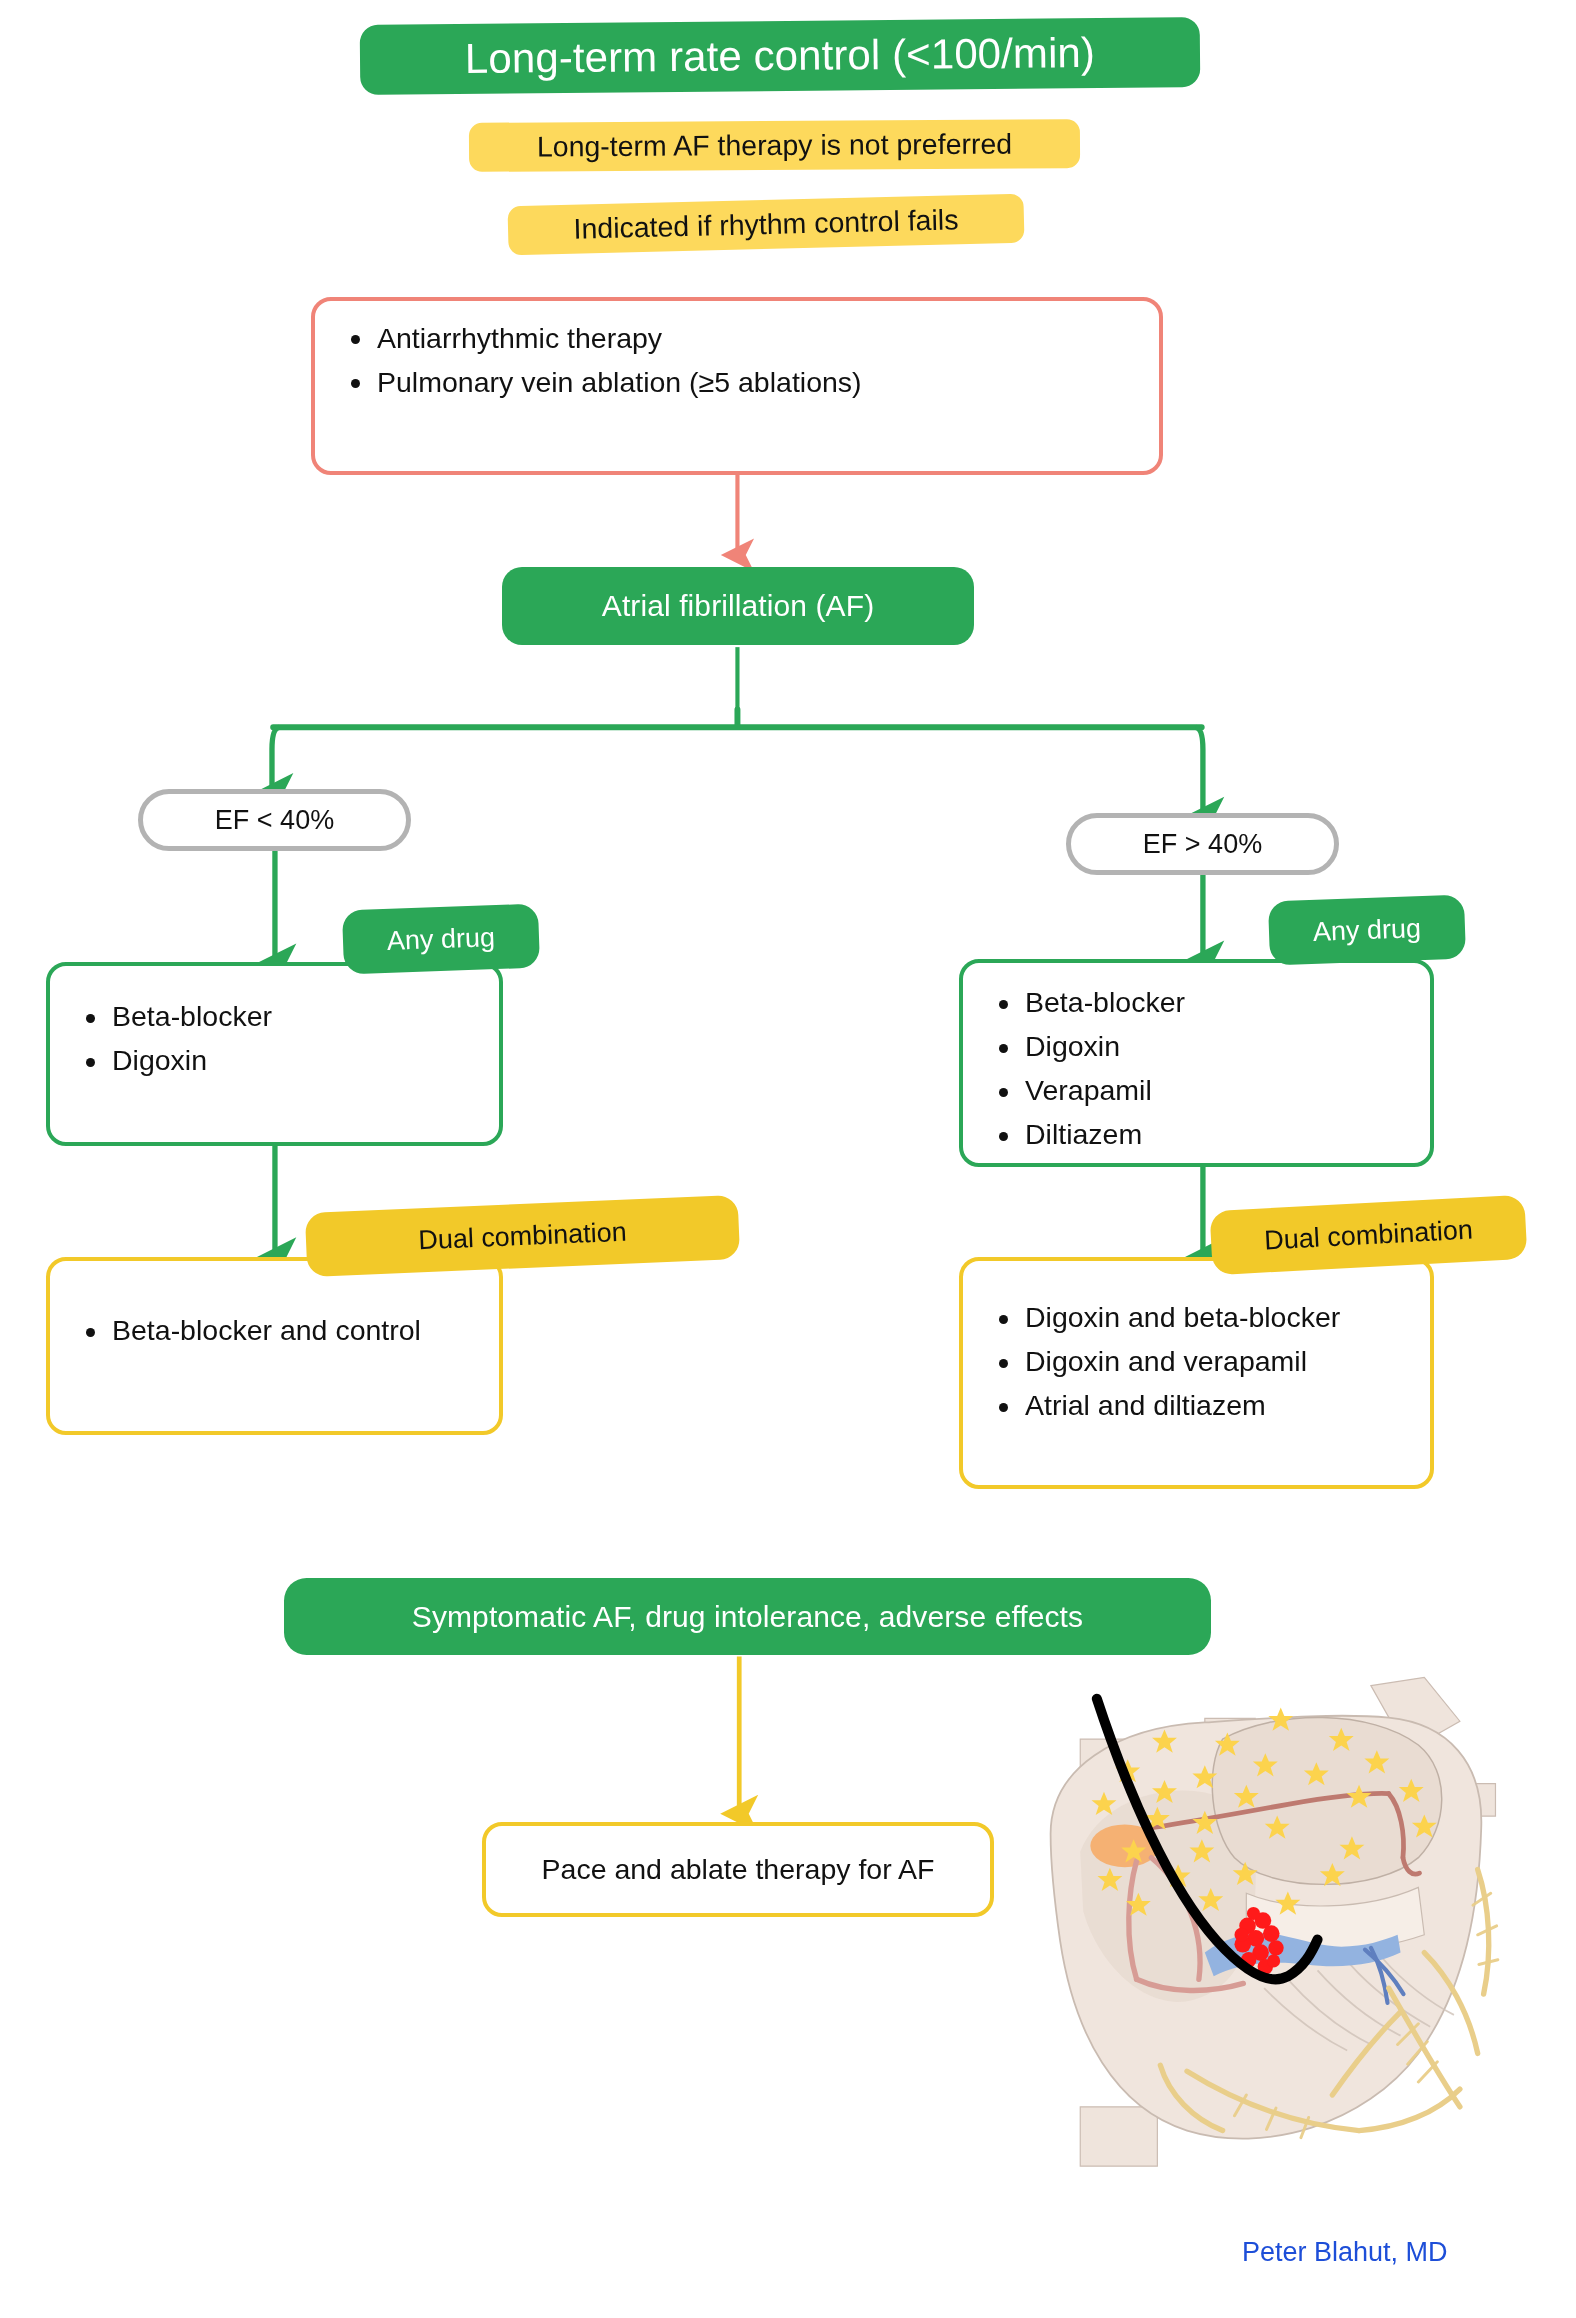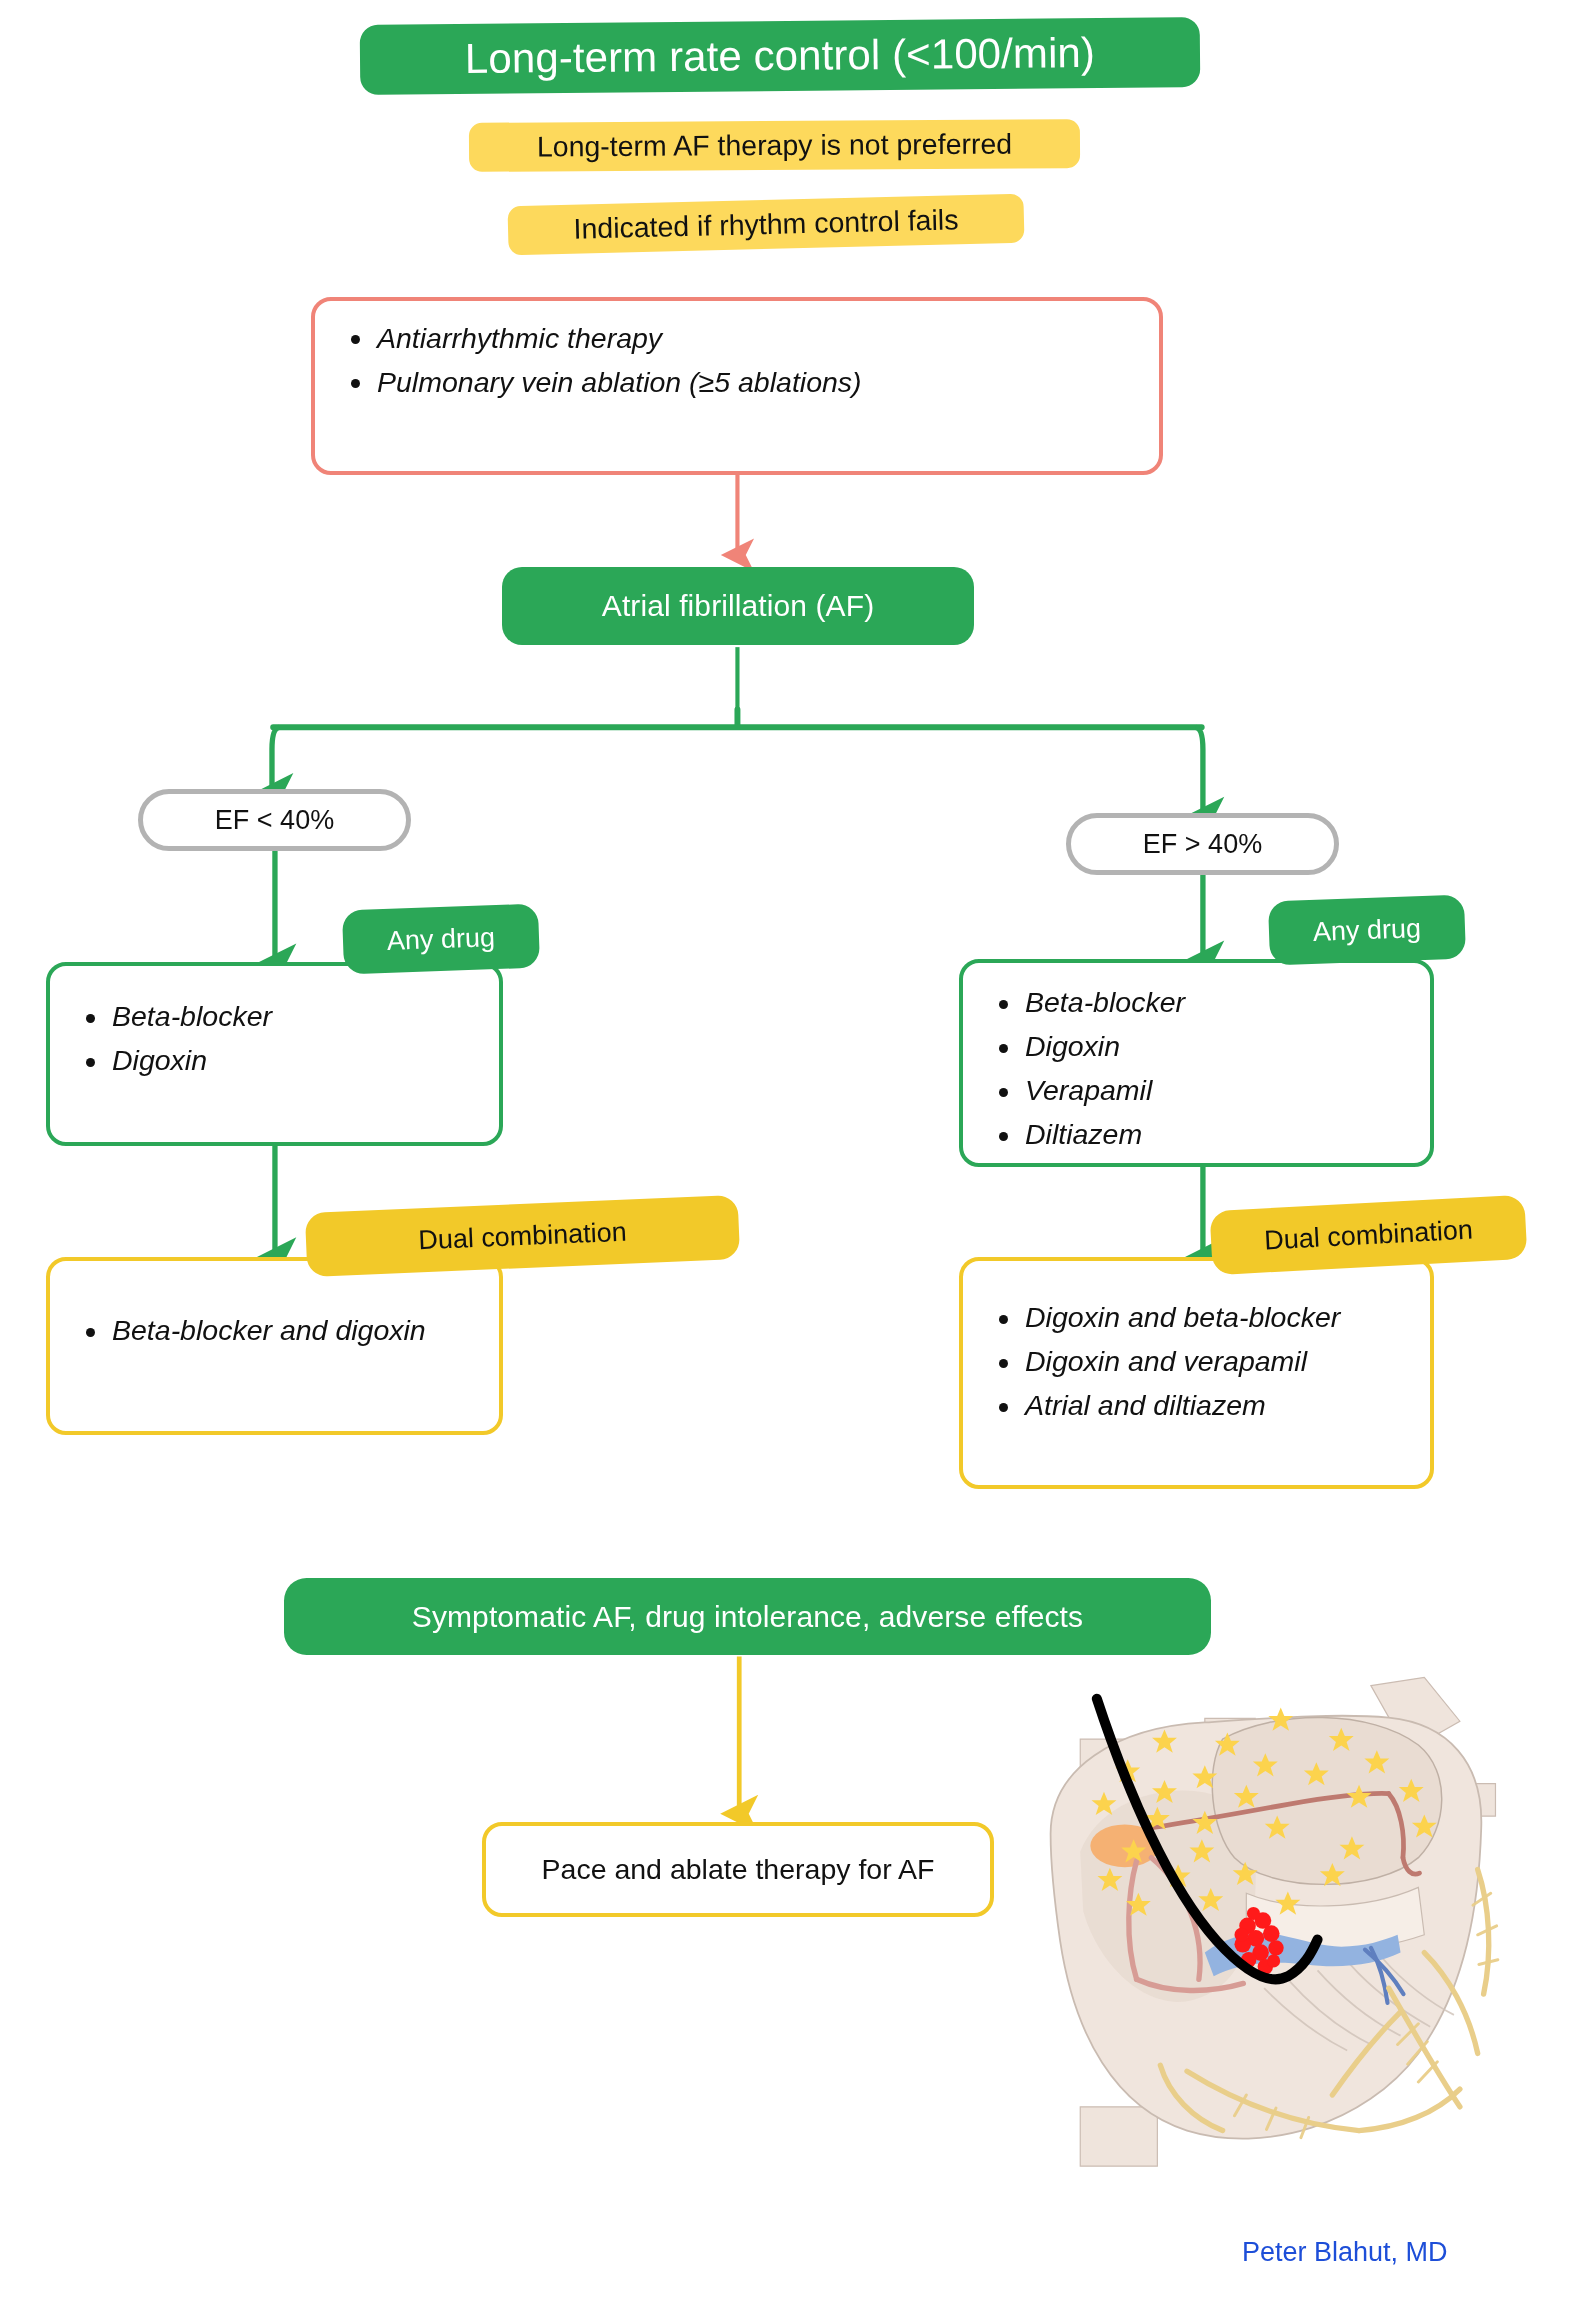--- a/index.html
+++ b/index.html
@@ -51,21 +51,20 @@
   .box.gray{border:5.3px solid #B3B3B3;}
   .box.green{border:4.2px solid #2BA757;}
   .box.gold{border:4.2px solid #F2C929;}
   .box-inner{padding:16.6px 25px;}
   ul.bul{margin:0;padding:0;list-style:none;}
   ul.bul li{
     position:relative;
     padding-left:37px;
     margin:0 0 3.6px 0;
     line-height:1.42;
-    font-style:italic;
   }
   ul.bul li:before{
     content:"";
     position:absolute;
     left:10.7px;top:.62em;
     width:9px;height:9px;border-radius:50%;
     background:#111;
   }
   .lead{margin:0 0 2.4px 0;line-height:1.4;}
   
@@ -161,21 +160,21 @@
       </ul>
     </div>
   </div>
   <div class="node tag-green t-tag" style="left:343px;top:907px;width:196px;height:64px;transform:rotate(-2deg);z-index:5;">
     <span>Any drug</span>
   </div>
 
   <div class="node box gold" style="left:46px;top:1257px;width:457px;height:178px;">
     <div class="box-inner t-body" style="padding-top:49px;">
       <ul class="bul">
-        <li>Beta-blocker and digoxin</li>
+        <li>Beta-blocker and control</li>
       </ul>
     </div>
   </div>
   <div class="node tag-gold t-tag" style="left:306px;top:1204px;width:433px;height:64px;transform:rotate(-2.4deg);z-index:5;">
     <span>Dual combination</span>
   </div>
 
   <div class="node box gray t-ef" style="left:1066px;top:813px;width:273px;height:62px;display:flex;align-items:center;justify-content:center;border-radius:31px;">
     <span>EF &gt; 40%</span>
   </div>

